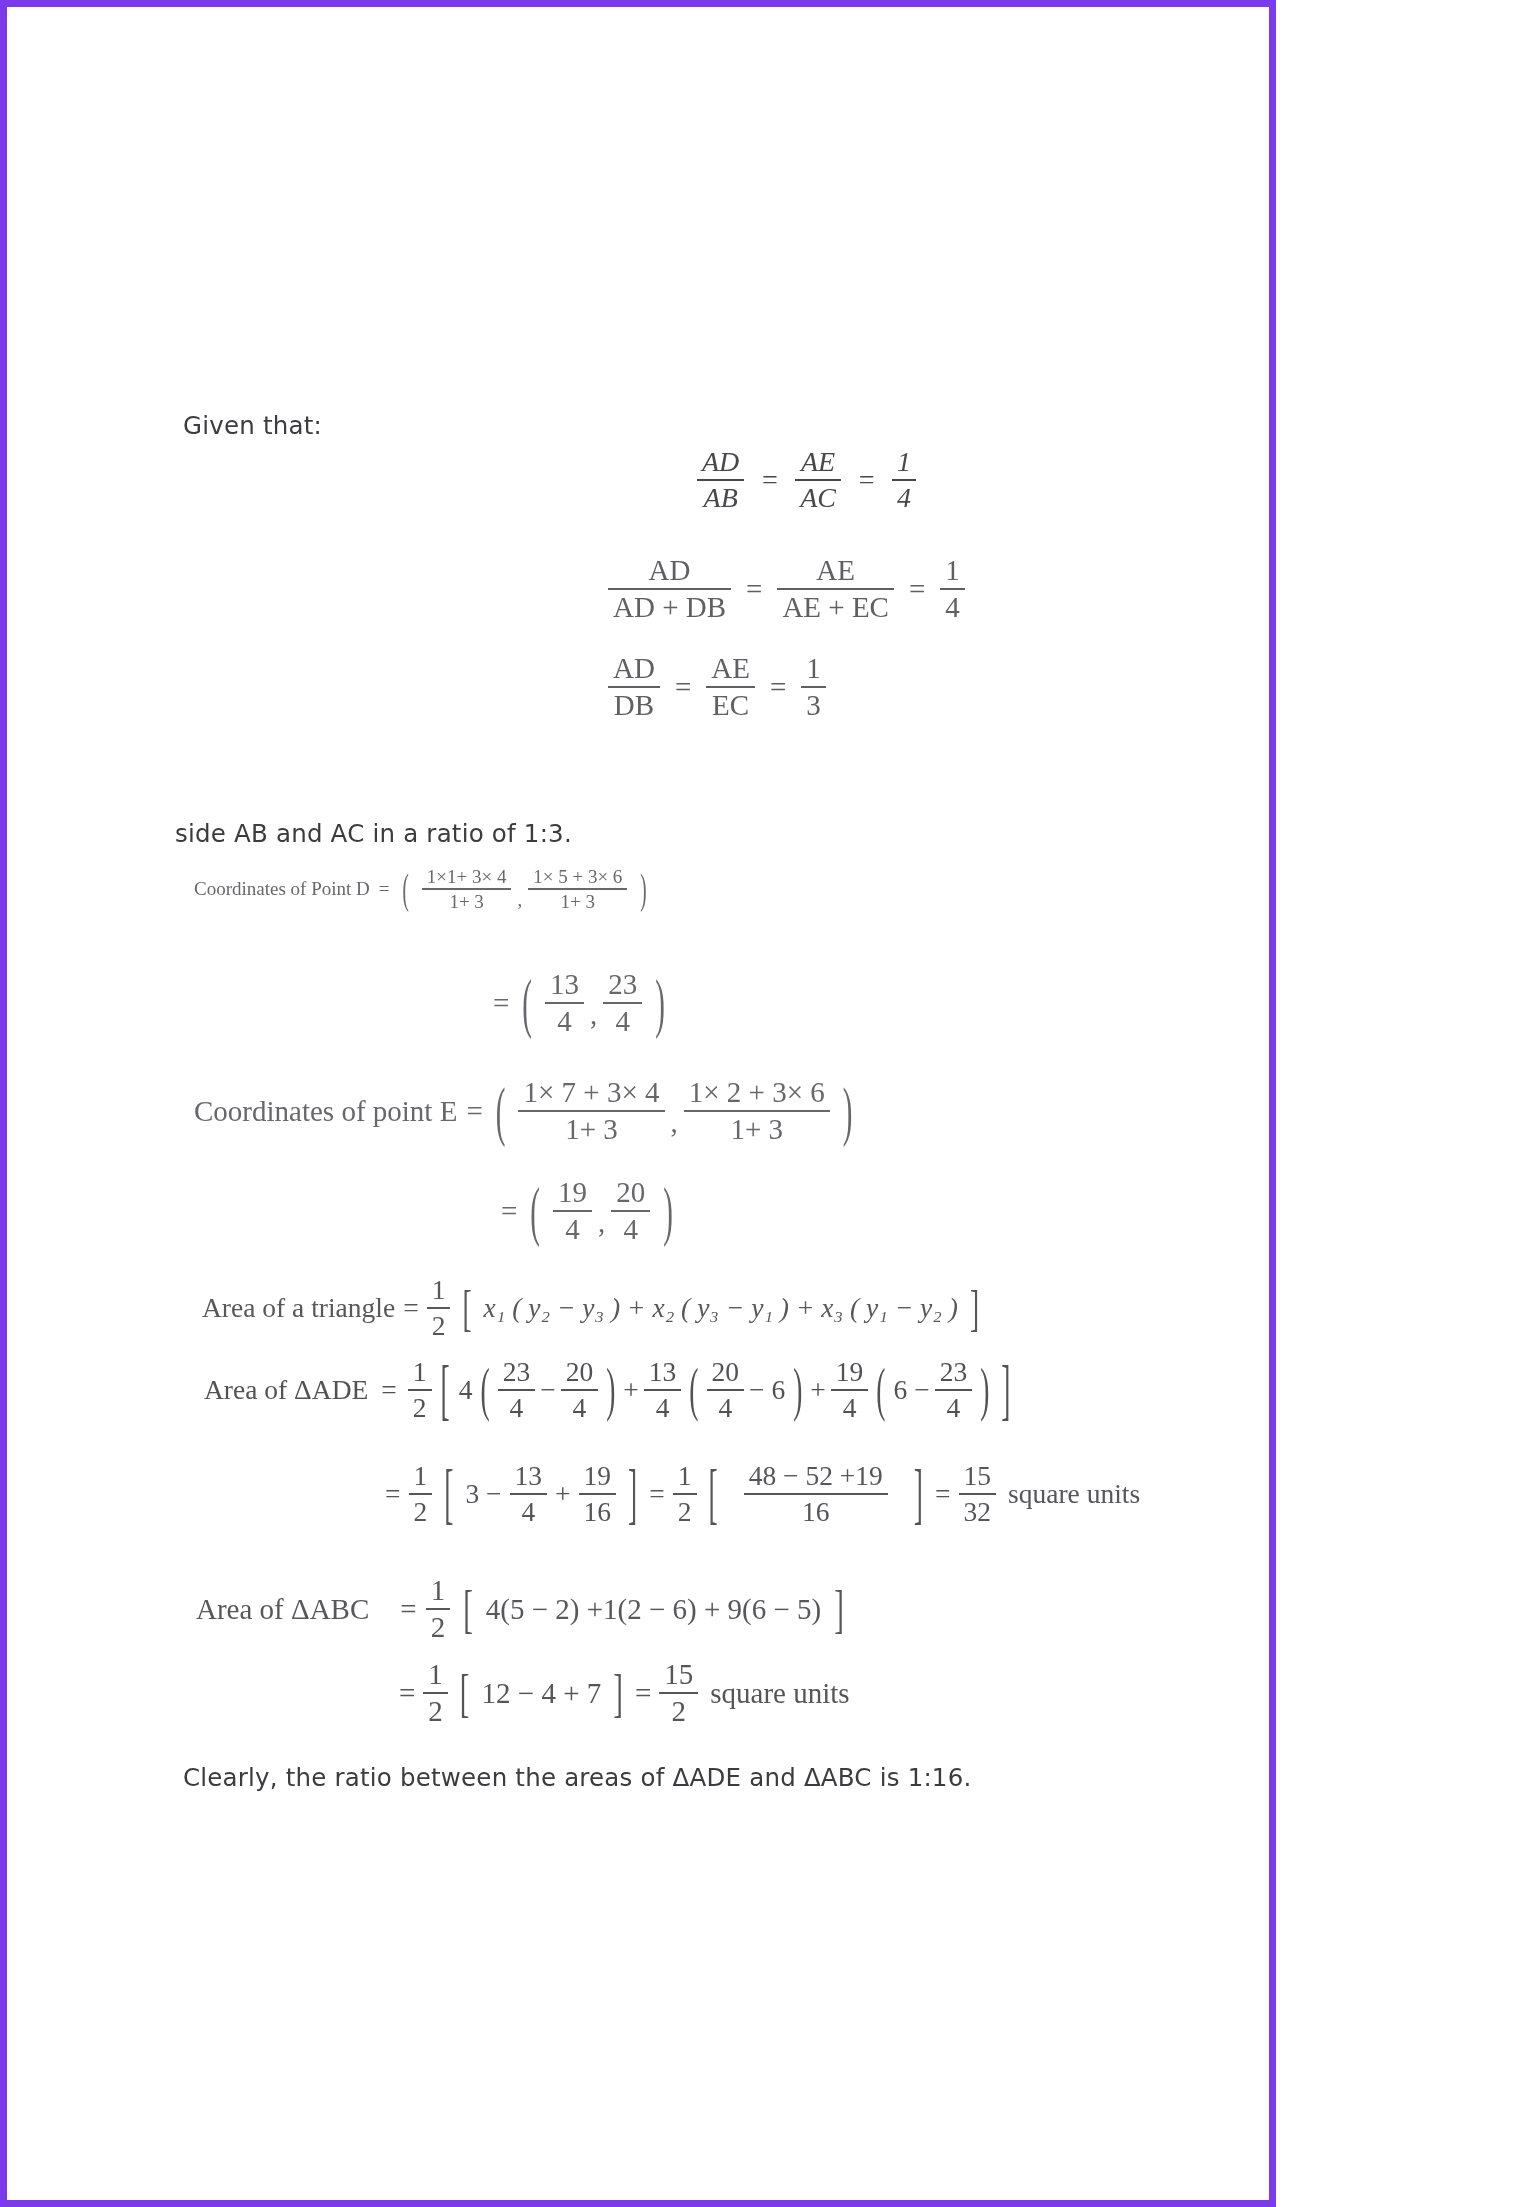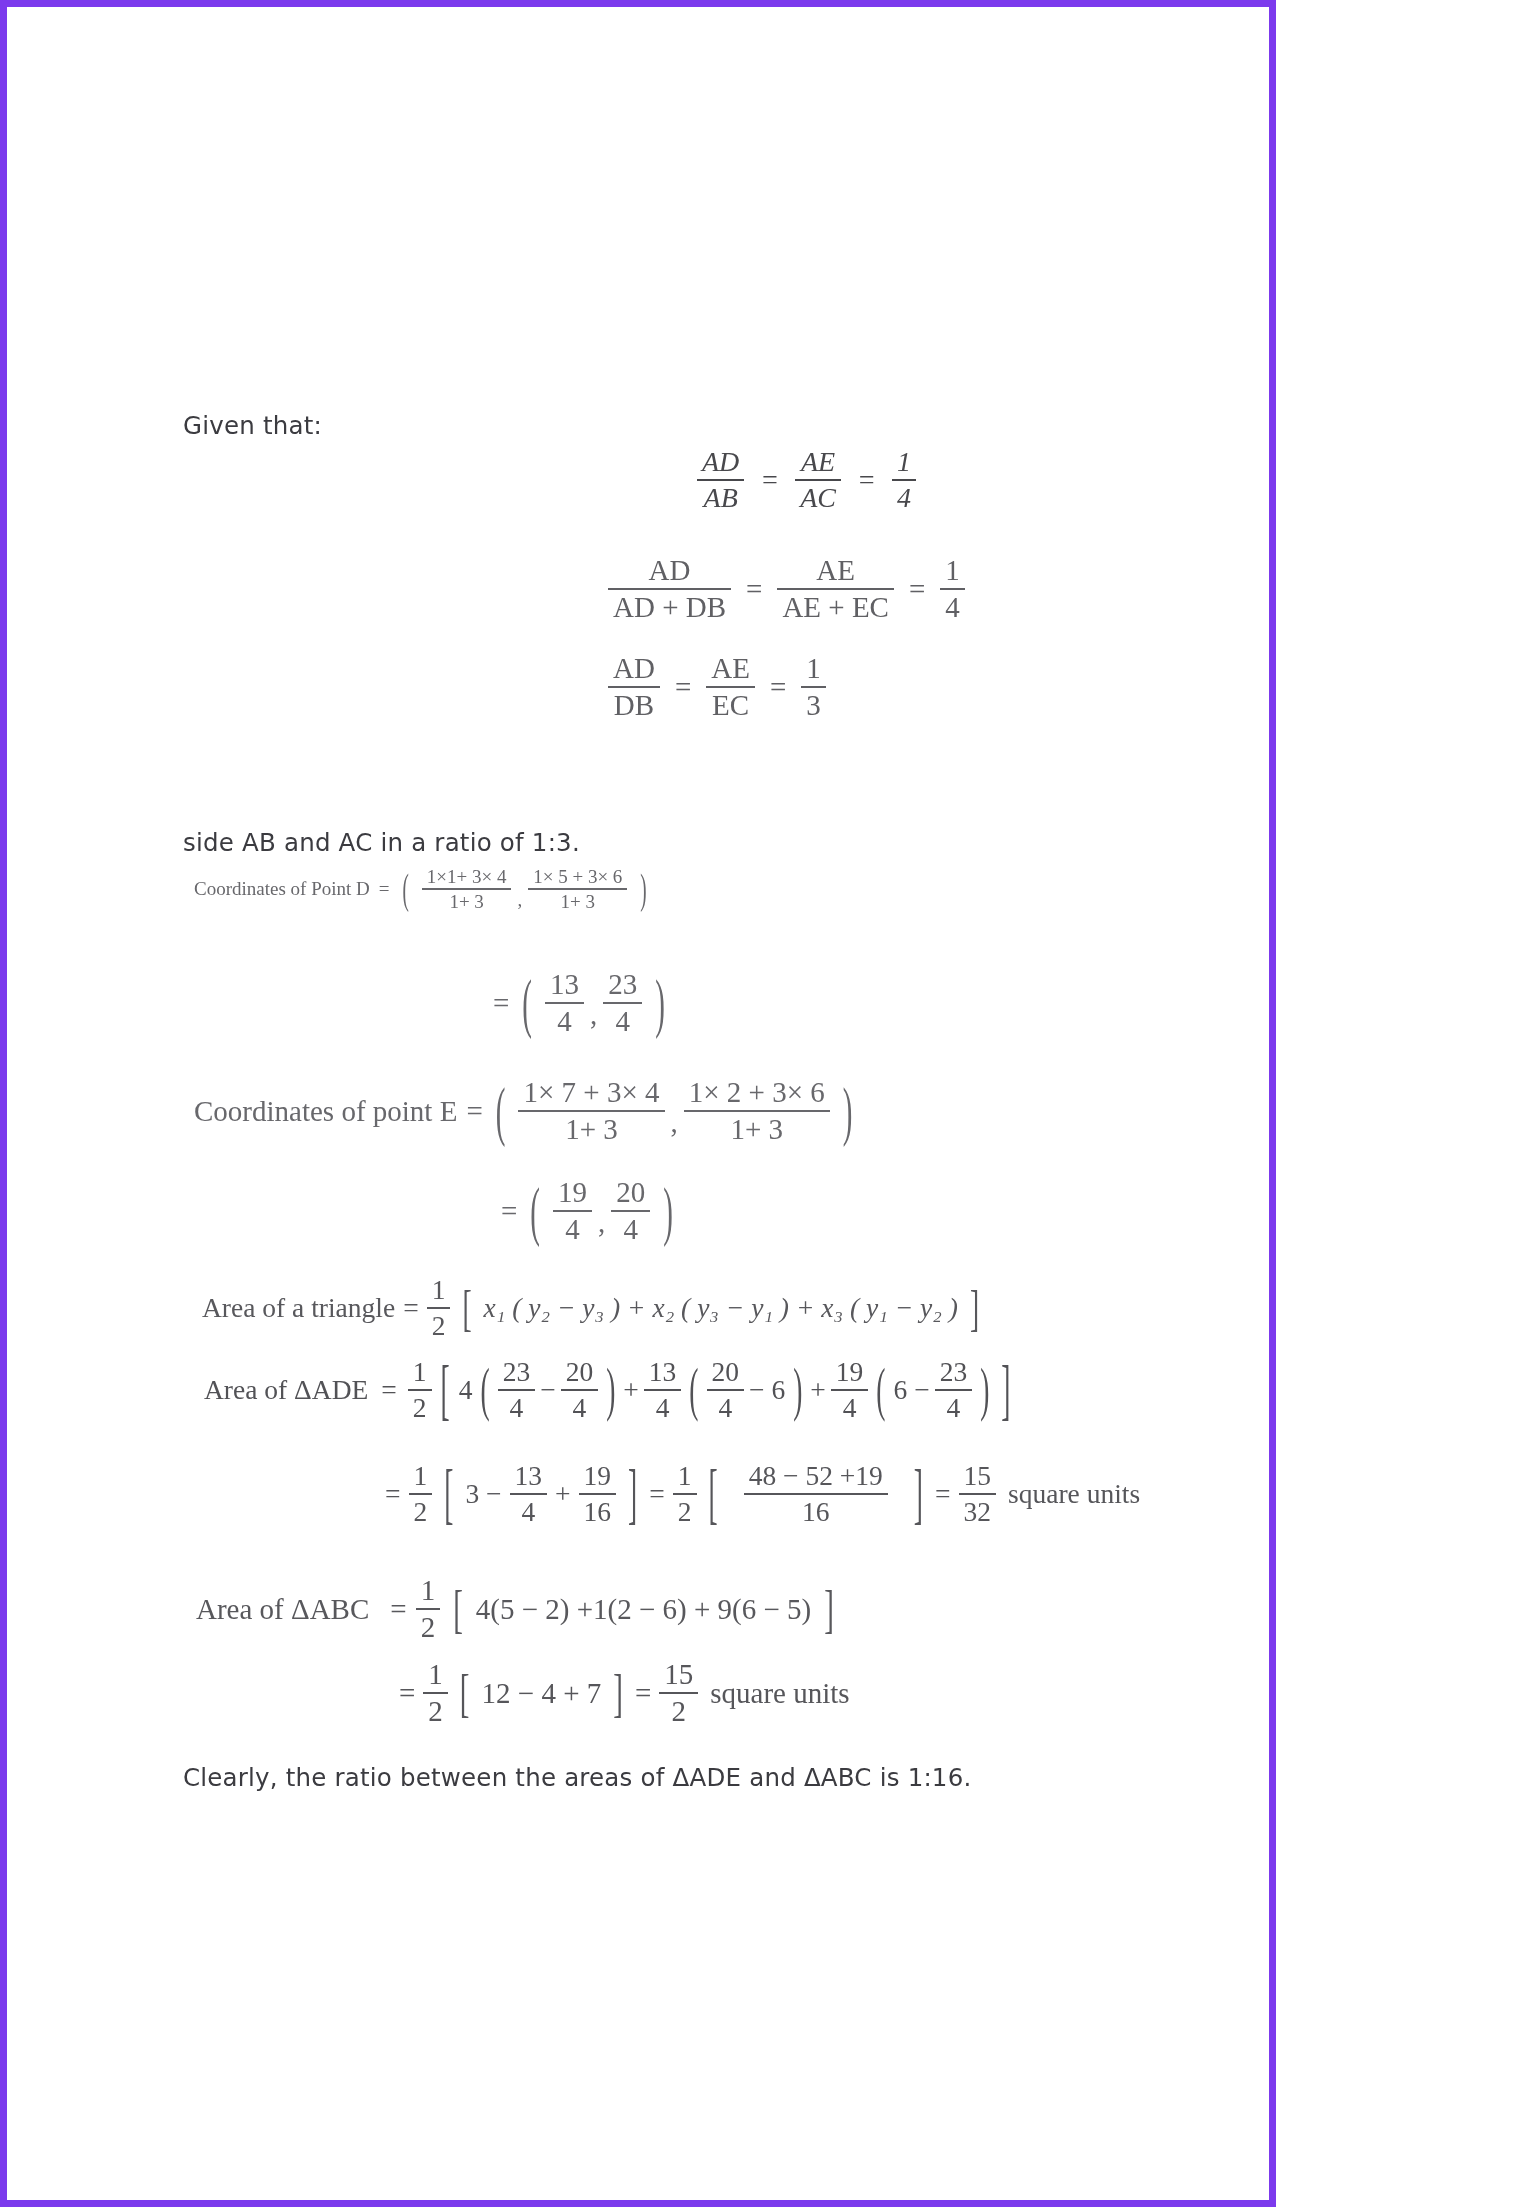--- a/index.html
+++ b/index.html
@@ -27,21 +27,21 @@
   #coordDrow{left:187px;top:858px;gap:9px;font-size:19px;color:#68686c;}
   #coordD2row{left:486px;top:960px;gap:9px;font-size:29px;color:#68686c;}
   #coordErow{left:187px;top:1068px;gap:9px;font-size:29px;color:#68686c;justify-content:space-between;}
   #coordE2row{left:494px;top:1168px;gap:9px;font-size:29px;color:#68686c;}
   #areaTrirow{left:187px;top:1266px;gap:8px;font-size:27.5px;color:#58585c;margin-left:8px;}
   #areaADErow{left:197px;top:1348px;gap:5px;font-size:27.5px;color:#525256;}
   #adeL2row{left:378px;top:1452px;gap:8px;font-size:27.5px;color:#56565a;}
   #areaABCrow{left:189px;top:1566px;gap:9px;font-size:29px;color:#58585c;}
   #abcL2row{left:392px;top:1650px;gap:8px;font-size:29px;color:#56565a;}
   #para1{left:176px;top:764px;}
-  #para2{left:176px;top:812px;margin-top:9px;}
+  #para2{left:168px;top:812px;}
   #clearly{left:176px;top:1756px;}
   #pagenum{left:1332px;top:2050px;font-size:26px;color:#333338;}
 </style>
 </head>
 <body>
 
 <div class="page">
 
   <div class="abs sans" id="givenrow">Given that:</div>
 
@@ -250,21 +250,21 @@
     <span class="sb">]</span>
     <span>=</span>
     <span class="frac">
         <span class="num">15</span>
         <span class="den">32</span>
       </span>
     <span class="units">square units</span>
   </div>
 
   <div class="row" id="areaABCrow">
-    <span style="margin-right:12px;">Area of ΔABC</span>
+    <span style="margin-right:22px;">Area of ΔABC</span>
     <span>=</span>
     <span class="frac">
         <span class="num">1</span>
         <span class="den">2</span>
       </span>
     <span class="sb2">[</span>
     <span>4(5 − 2) +1(2 − 6) + 9(6 − 5)</span>
     <span class="sb2">]</span>
   </div>
 

